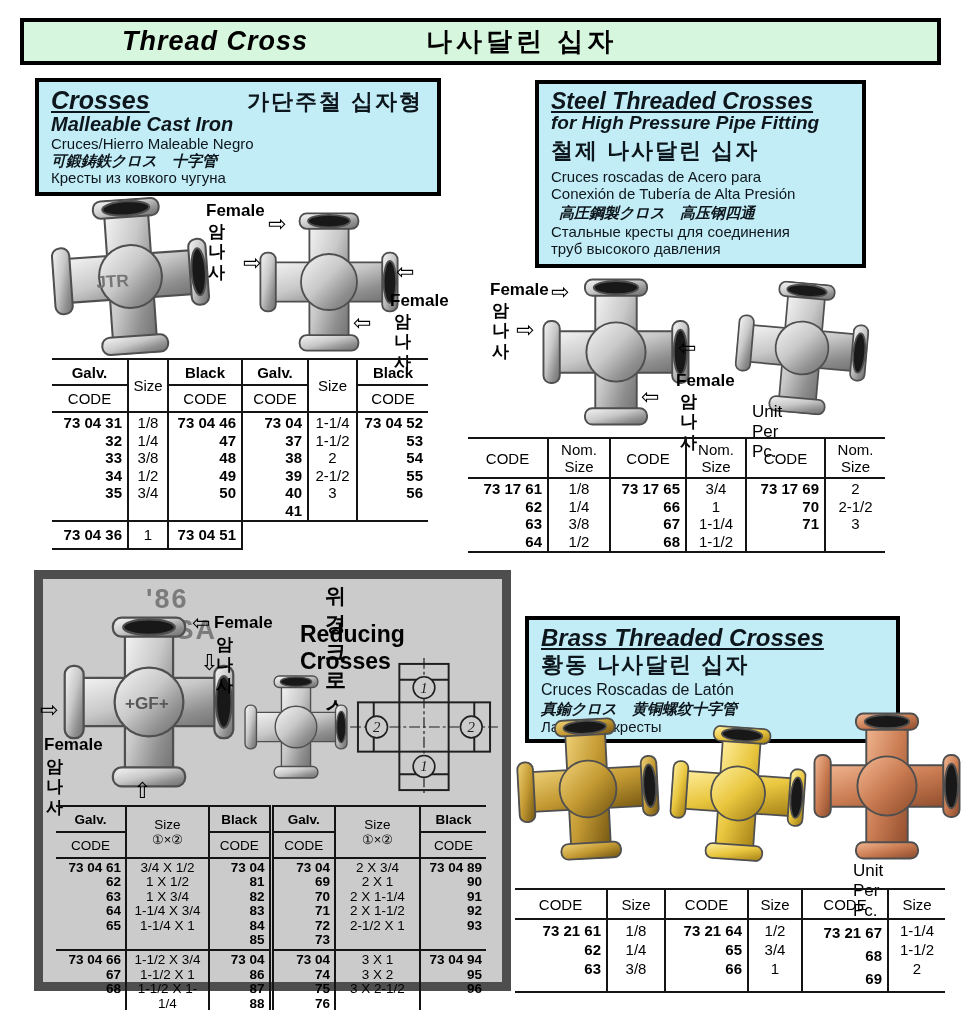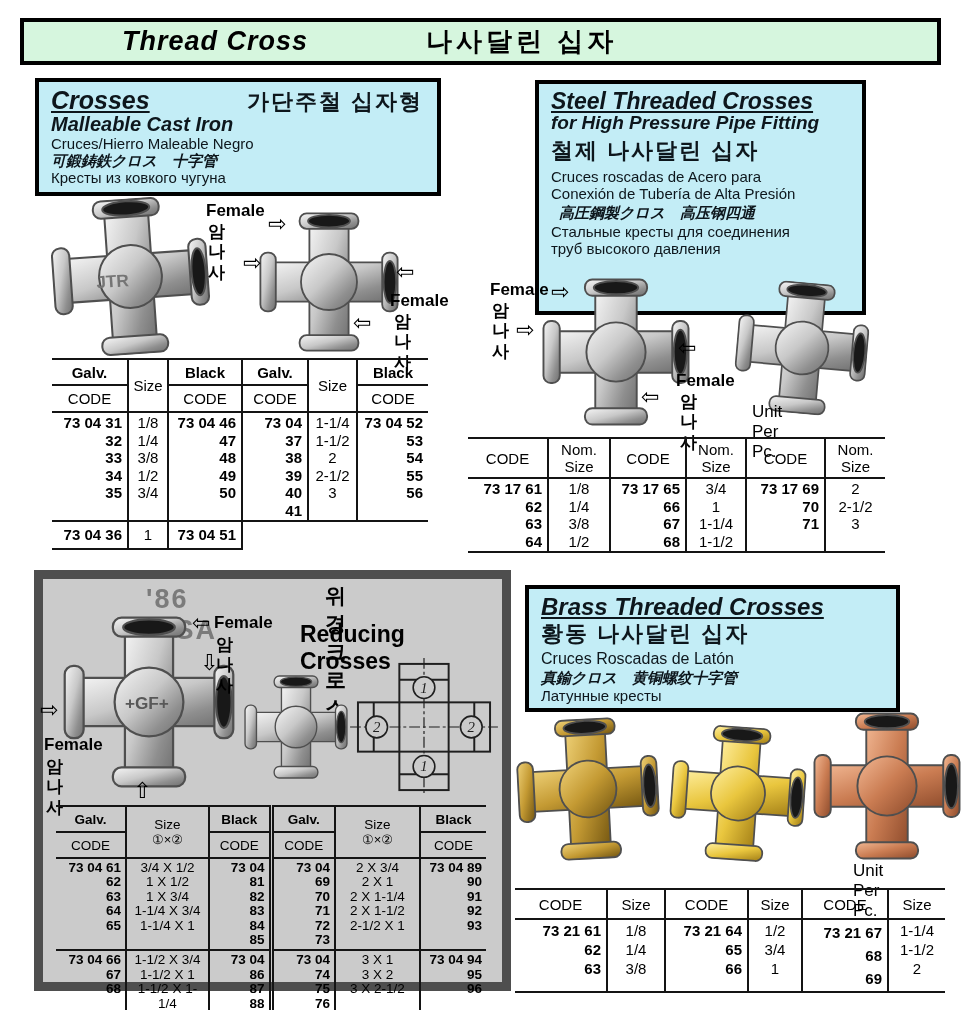--- a/index.html
+++ b/index.html
@@ -193,21 +193,21 @@
         <td class="code vm">73 04 36</td>
         <td class="size vm">1</td>
         <td class="code vm">73 04 51</td>
         <td class="nob" colspan="3"></td>
       </tr>
     </tbody>
       </table>
   </div>
 
   <div class="sec">
-    <div class="infobox" style="left:535px;top:80px;width:331px;height:235px">
+    <div class="infobox" style="left:535px;top:80px;width:331px;height:188px">
       <div class="ib-t1" style="font-size:23px">Steel Threaded Crosses</div>
       <div class="ib-t2" style="font-size:19px">for High Pressure Pipe Fitting</div>
       <div class="ib-ko" style="margin:3px 0 3px">철제 나사달린 십자</div>
       <div class="ib-sm">Cruces roscadas de Acero para</div>
       <div class="ib-sm">Conexión de Tubería de Alta Presión</div>
       <div class="ib-sm b" style="margin:2px 8px">高圧鋼製クロス　高压钢四通</div>
       <div class="ib-sm">Стальные кресты для соединения</div>
       <div class="ib-sm">труб высокого давления</div>
     </div>
 
@@ -401,21 +401,21 @@
 3 X 2-1/2</td>
         <td class="code">73 04 94
 95
 96</td>
       </tr>
     </tbody>
       </table>
   </div>
 
   <div class="sec">
-    <div class="infobox" style="left:525px;top:585px;width:375px;height:127px">
+    <div class="infobox" style="left:525px;top:616px;width:375px;height:127px">
       <div class="ib-t1" style="font-size:24px">Brass Threaded Crosses</div>
       <div class="ib-ko" style="margin:1px 0 2px">황동 나사달린 십자</div>
       <div class="ib-sm" style="font-size:16px">Cruces Roscadas de Latón</div>
       <div class="ib-sm b" style="margin:1px 0">真鍮クロス　黄铜螺纹十字管</div>
       <div class="ib-sm">Латунные кресты</div>
     </div>
 
     <svg class="photo" viewBox="0 0 100 100" style="left:512px;top:718px;width:152px;height:142px;transform:rotate(-3deg)">
       <use href="#xfit" fill="url(#gBrass)"></use>
     </svg>

